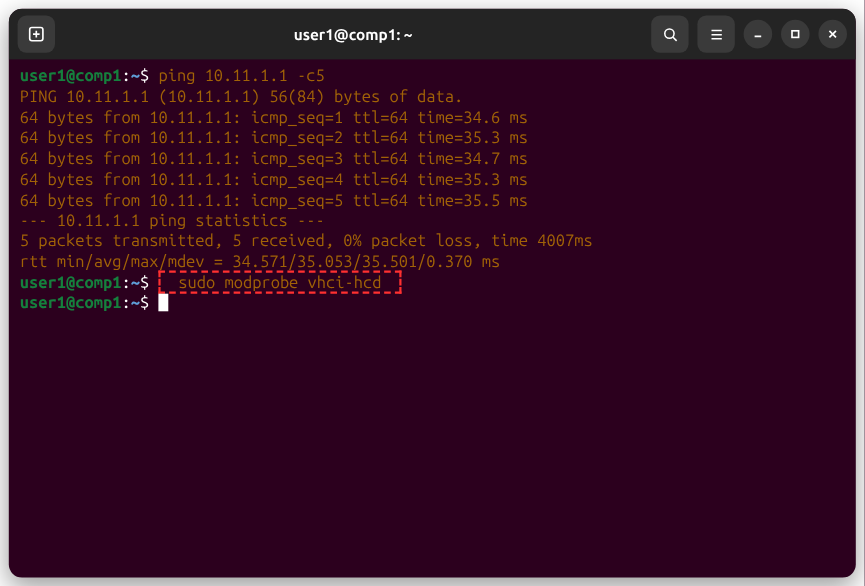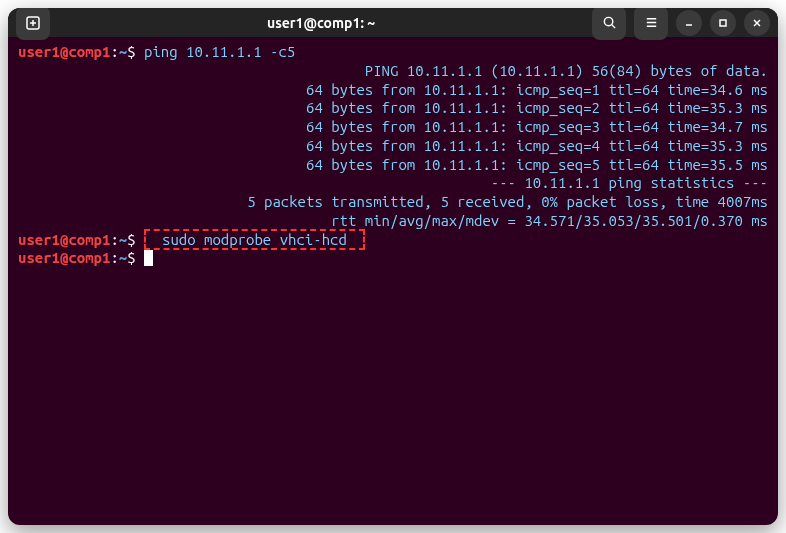--- a/index.html
+++ b/index.html
@@ -19,21 +19,21 @@
       width: 770px;
       height: 517px;
       background: #2c001e;
       border-radius: 12px;
       overflow: hidden;
       box-shadow: 0 8px 24px rgba(0,0,0,0.4);
       display: flex;
       flex-direction: column;
     }
     .titlebar {
-      height: 29px;
+      height: 46px;
       background: #242424;
       display: flex;
       align-items: center;
       padding: 0 8px;
       gap: 8px;
     }
     .titlebar-left {
       display: flex;
       gap: 6px;
     }
@@ -83,33 +83,32 @@
       flex: 1;
       padding: 6px 10px;
       font-size: 15px;
       line-height: 1.25;
       color: #ffffff;
       overflow: hidden;
       font-family: 'Ubuntu Mono', 'DejaVu Sans Mono', monospace;
       white-space: pre;
     }
     .prompt-user {
-      color: #ef4444;
+      color: #15803d;
       font-weight: bold;
     }
     .prompt-path {
       color: #5f9ed8;
       font-weight: bold;
     }
     .prompt-dollar {
       color: #ffffff;
     }
     .output {
-      color: #7dd3fc;
-      text-align: right;
+      color: #a16207;
     }
     .highlight-box {
       border: 2px dashed #ff3030;
       padding: 0 16px;
       display: inline;
     }
     .cursor {
       display: inline-block;
       width: 9px;
       height: 16px;

